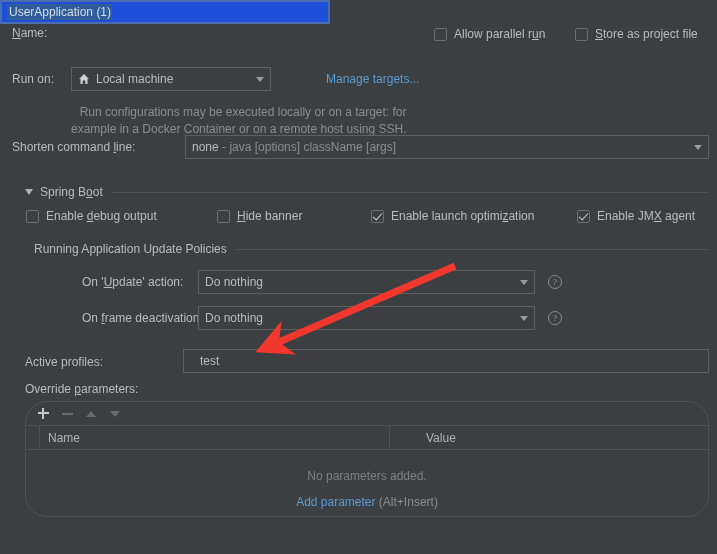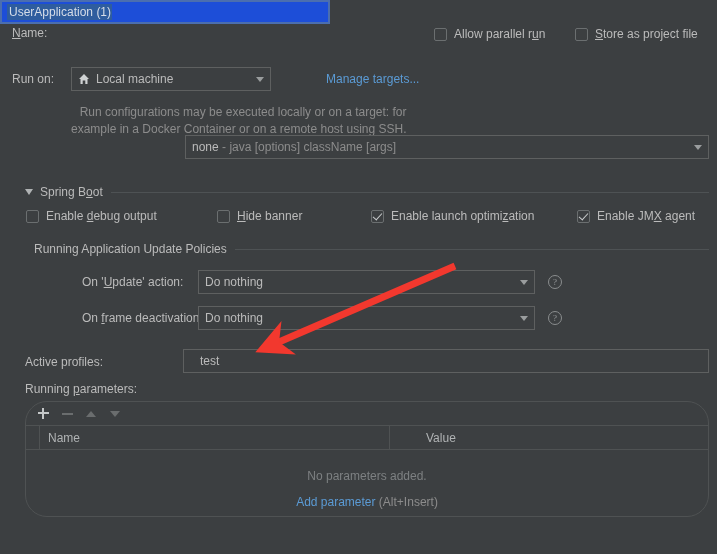--- a/index.html
+++ b/index.html
@@ -190,20 +190,23 @@
   </div>
   <div class="row" style="left:326px; top:72px;">
     <span class="link">Manage targets...</span>
   </div>
 
   <div style="position:absolute; left:71px; top:104px; line-height:17px;text-align:right;">
     <div class="lbl-dim">Run configurations may be executed locally or on a target: for</div>
     <div class="lbl-dim">example in a Docker Container or on a remote host using SSH.</div>
   </div>
 
+  <div class="row" style="left:12px; top:140px;">
+    <span class="lbl"><span>Shorten command </span><span class="u">l</span><span>ine:</span></span>
+  </div>
   <div class="combo" style="position:absolute; left:185px; top:135px; width:524px;">
     <span>
       <span class="lbl">none</span>
       <span class="lbl-dim">- java [options] className [args]</span>
     </span>
     <span class="caret"></span>
   </div>
 
   <div class="grp" style="left:25px; top:185px; width:684px;">
     <span class="tri"></span>
@@ -260,21 +263,21 @@
   <div class="help" style="position:absolute; left:548px; top:311px;">?</div>
 
   <div class="row" style="left:25px; top:355px;">
     <span class="lbl">Active profiles:</span>
   </div>
   <div class="field" style="position:absolute; left:183px; top:349px; width:526px; background:#3c3f41;">
     <span class="lbl">test</span>
   </div>
 
   <div class="row" style="left:25px; top:382px;">
-    <span class="lbl"><span>Running </span><span class="u">p</span><span>arameters:</span></span>
+    <span class="lbl"><span>Override </span><span class="u">p</span><span>arameters:</span></span>
   </div>
 
   <div class="tbl-wrap" style="left:25px; top:401px; width:684px; height:116px;border-radius:22px;">
 
     <div class="tbl-toolbar">
       <span class="tb-btn">
           <span class="plus"></span>
         </span>
       <span class="tb-btn">
           <span class="minus"></span>

